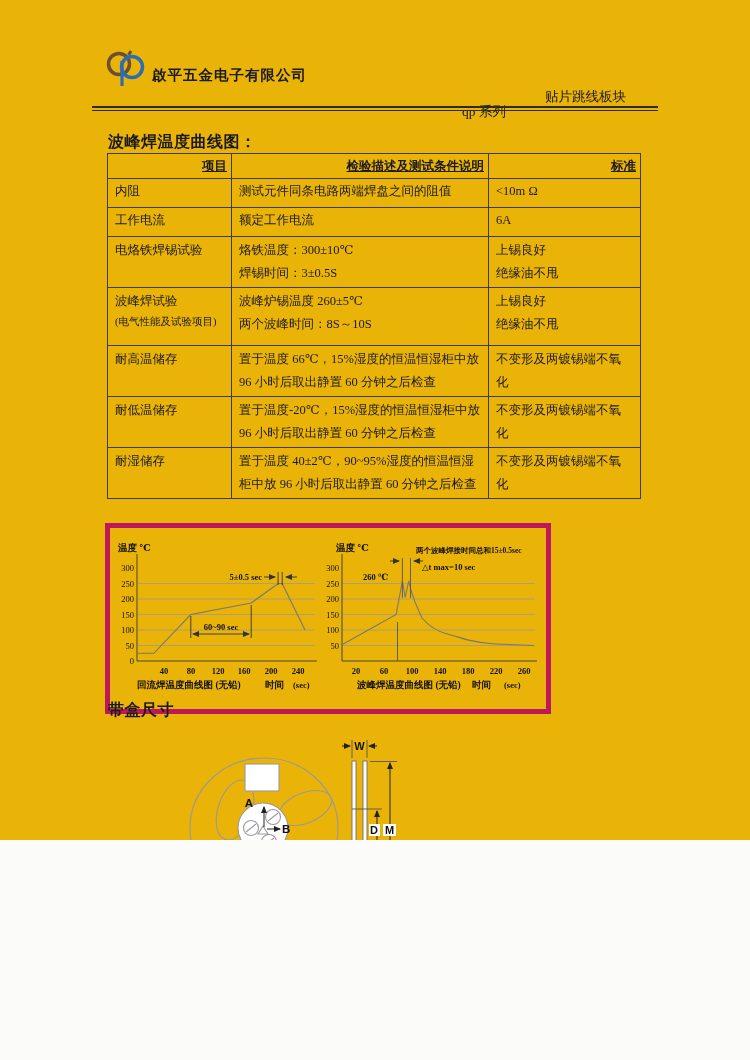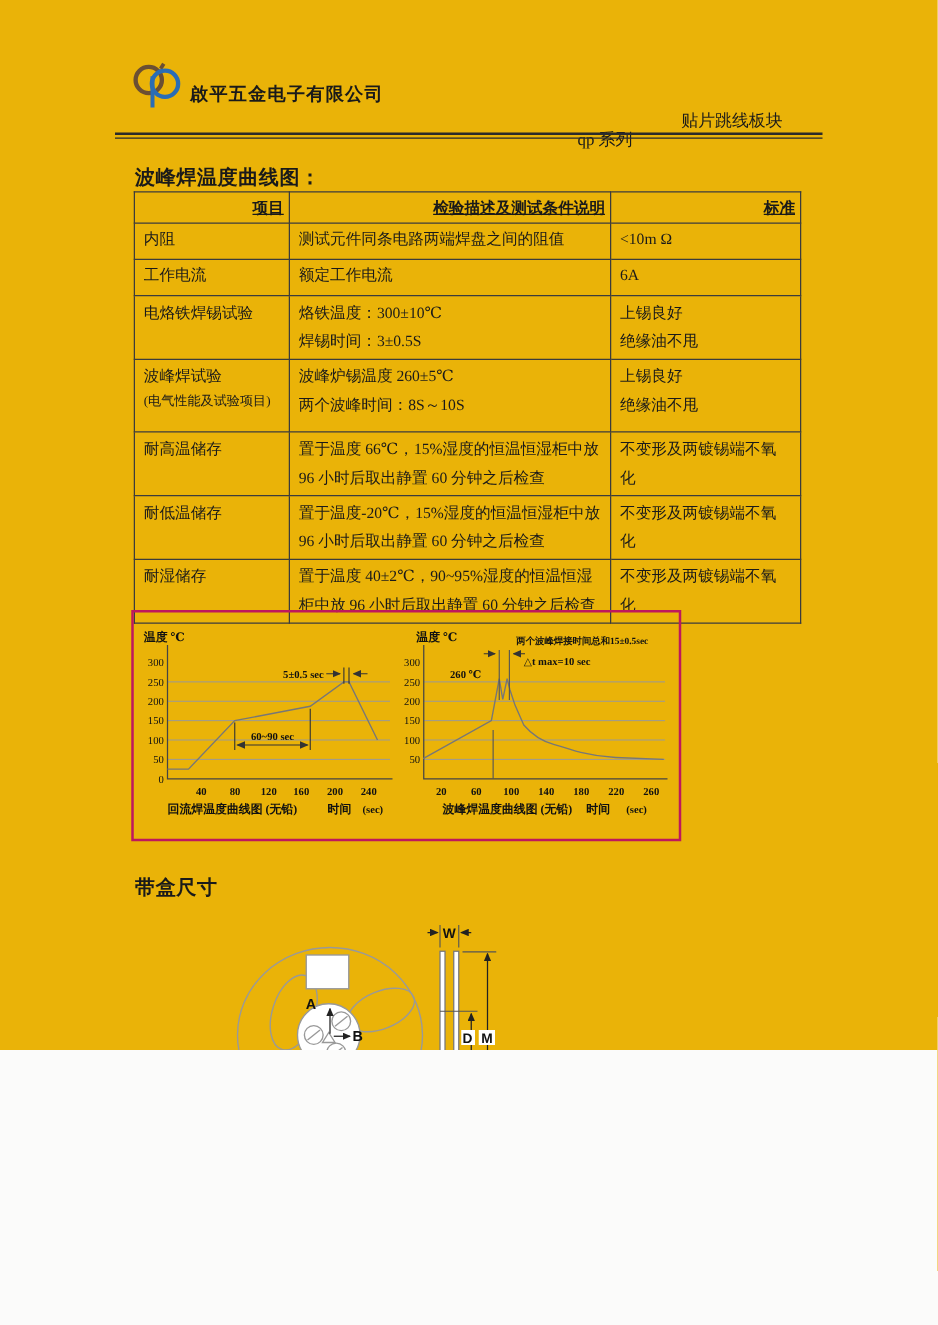--- a/index.html
+++ b/index.html
@@ -24,21 +24,21 @@
              font-size:12.5px;}
   table.spec th,table.spec td{border:1px solid #3c3c3c;padding:2px 7px;vertical-align:top;}
   table.spec th{font-weight:bold;text-align:right;height:20px;vertical-align:middle;padding:2px 4px;text-decoration:underline;}
   table.spec td{line-height:23px;}
   .note-line{font-size:10.5px;line-height:17px;}
   .cl:empty{display:none;}
   tr.h24 td{height:24px;line-height:20px;}
   tr.h42 td{height:40px;}
   tr.h55 td{height:53px;margin-top:19px;}
   
-  .charts-panel{position:absolute;left:105px;top:488px;width:436px;height:181px;border:2px solid #be185d;}
+  .charts-panel{position:absolute;left:105px;top:523px;width:436px;height:181px;border:5px solid #be185d;}
   .charts-panel svg{display:block;}
   .chart-text{font-family:"Liberation Serif","DejaVu Serif",serif;fill:#111;}
   
   .reel{position:absolute;left:150px;top:728px;}
   
   .rev{position:absolute;left:110px;top:972px;font-size:15px;font-weight:bold;}
   .pageno{position:absolute;left:563px;top:982px;font-size:12px;}
 </style>
 </head>
 <body>

